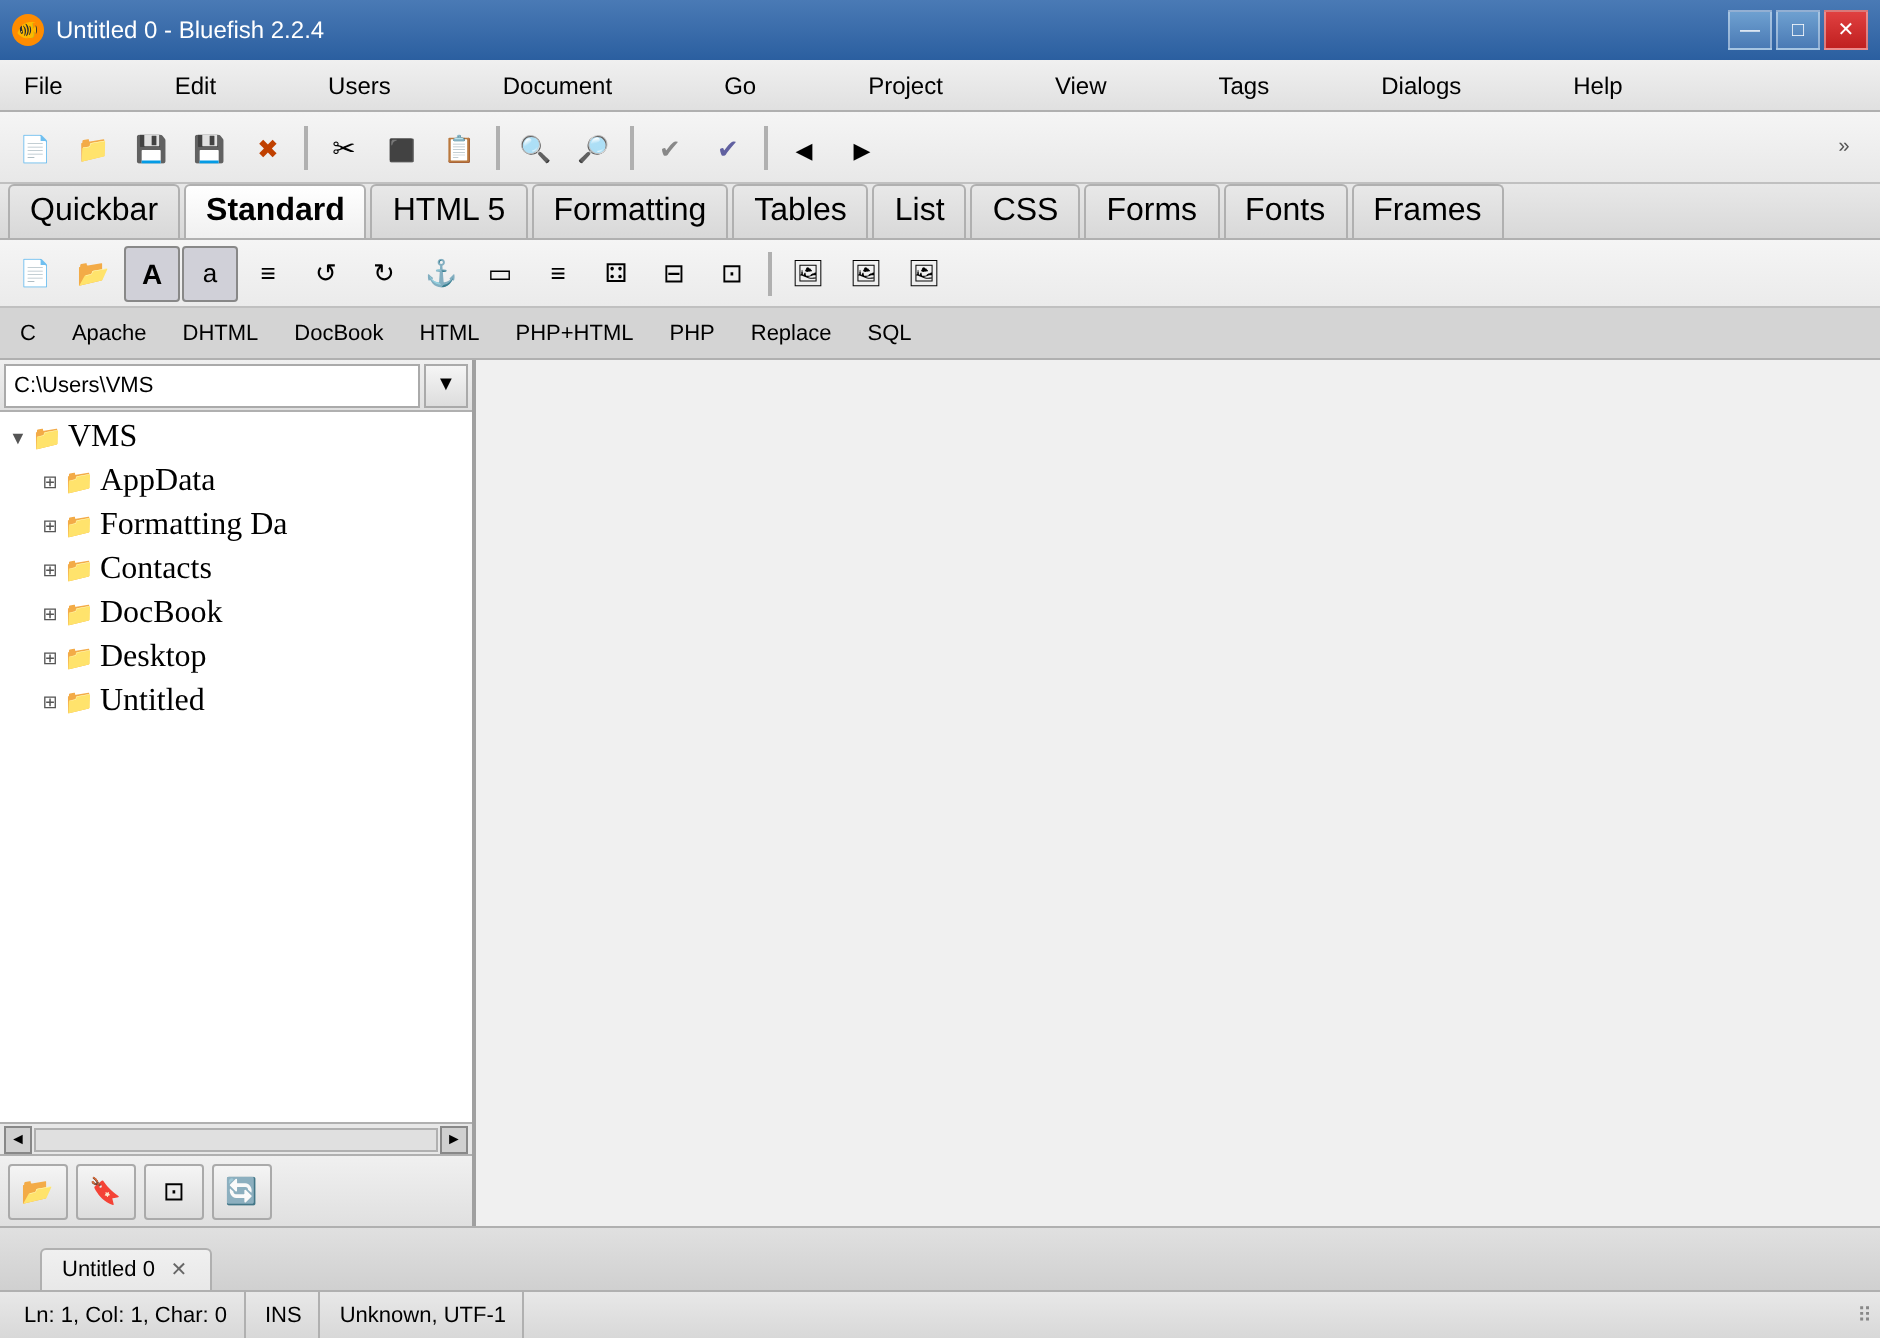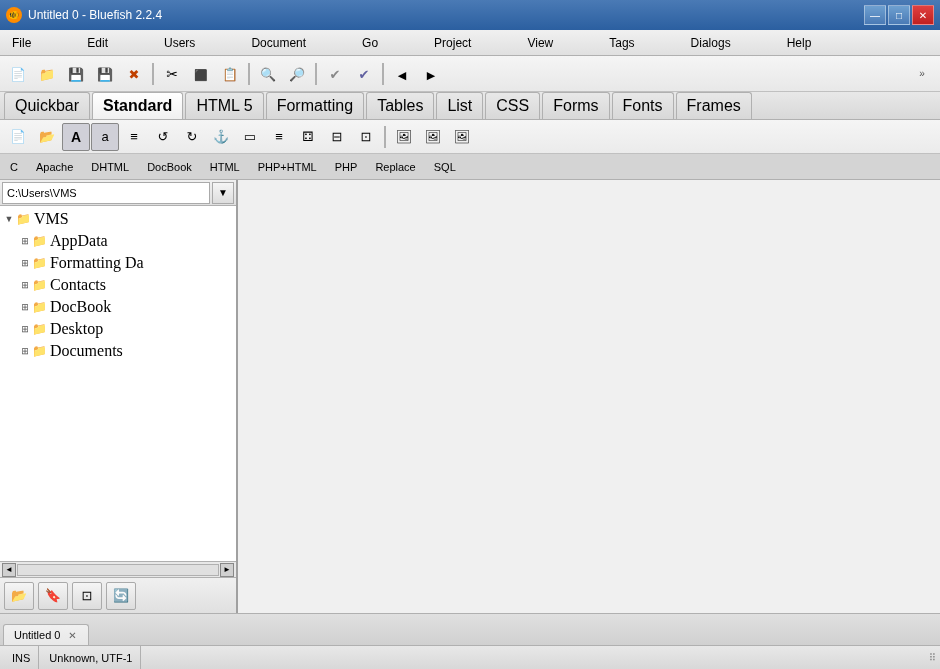--- a/index.html
+++ b/index.html
@@ -302,21 +302,21 @@
       background: #f0f0f0;
     }
 
     
     #tab-bar {
       height: 32px;
       background: linear-gradient(to bottom, #e0e0e0 0%, #d0d0d0 100%);
       border-top: 1px solid #b0b0b0;
       display: flex;
       align-items: flex-end;
-      padding: 0 3px;
+      padding: 0 20px;
     }
     .editor-tab {
       display: flex;
       align-items: center;
       padding: 4px 10px;
       background: linear-gradient(to bottom, #f0f0f0 0%, #e8e8e8 100%);
       border: 1px solid #b0b0b0;
       border-bottom: none;
       border-radius: 3px 3px 0 0;
       font-size: 11px;
@@ -533,21 +533,21 @@
             <span class="tree-label">DocBook</span>
           </div>
           <div class="tree-item">
             <span class="tree-expander">⊞</span>
             <span class="tree-icon">📁</span>
             <span class="tree-label">Desktop</span>
           </div>
           <div class="tree-item">
             <span class="tree-expander">⊞</span>
             <span class="tree-icon">📁</span>
-            <span class="tree-label">Documents</span>
+            <span class="tree-label">Untitled</span>
           </div>
         </div>
       </div>
     <div id="file-panel-hscroll">
       <div class="hscroll-btn">◄</div>
       <div class="hscroll-track"></div>
       <div class="hscroll-btn">►</div>
     </div>
     <div id="file-panel-footer">
     <div class="fp-btn">📂</div>
@@ -564,19 +564,22 @@
 
 <div id="tab-bar">
 <div class="editor-tab">
       <span>Untitled 0</span>
       <span class="tab-close">✕</span>
     </div>
   </div>
 
 <div id="status-bar">
   <div class="status-section">
+    <span>Ln: 1, Col: 1, Char: 0</span>
+  </div>
+  <div class="status-section">
     <span>INS</span>
   </div>
   <div class="status-section">
     <span>Unknown, UTF-1</span>
   </div>
   <div class="status-grip">⠿</div>
 </div>
 
 </body></html>

